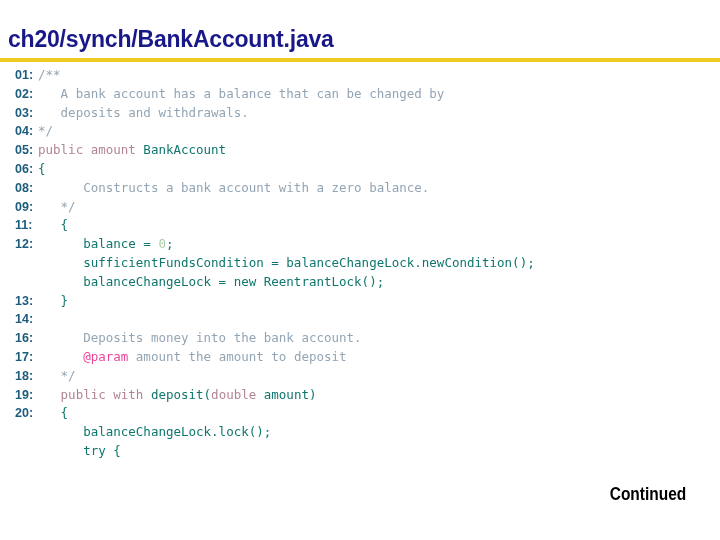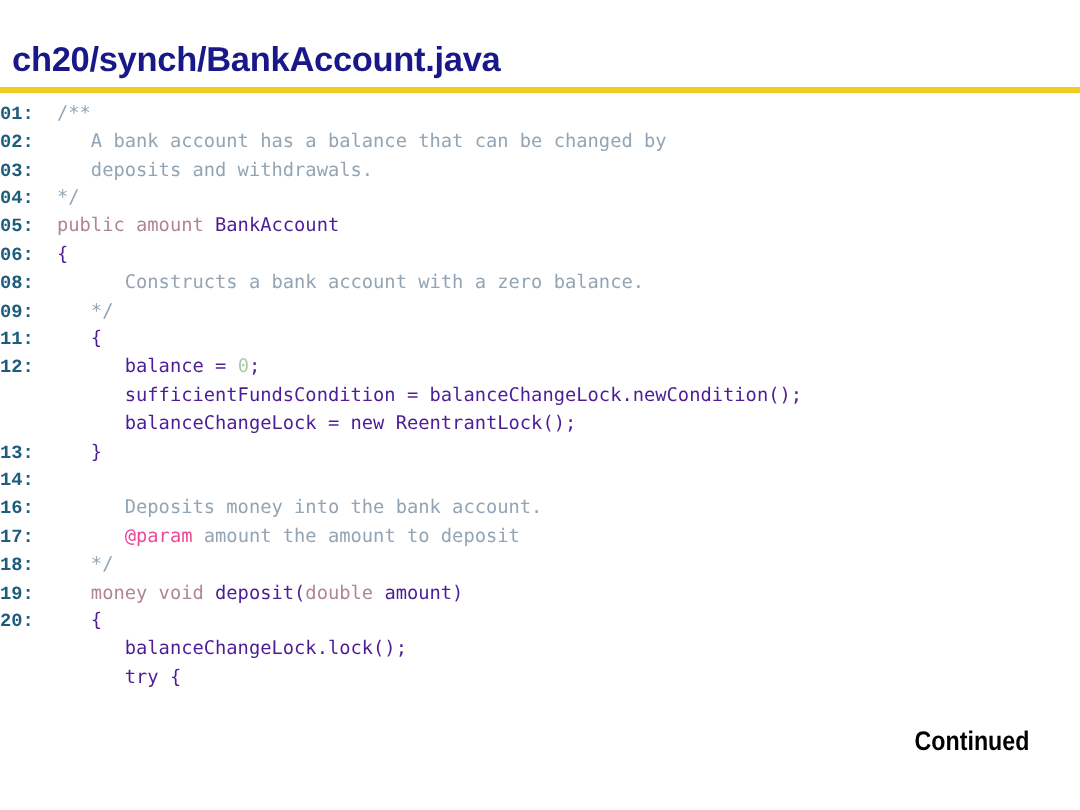--- a/index.html
+++ b/index.html
@@ -57,35 +57,35 @@
   }
   .code-line {
     display: block;
     height: 18.8px;
     white-space: pre;
     position: relative;
   }
   .lineno {
     display: inline-block;
     width: 38px;
-    padding-left: 0;
+    padding-left: 15px;
     box-sizing: border-box;
     color: #1C5C7C;
     font-weight: bold;
-    font-family: Liberation Mono, monospace;
+    font-family: Liberation Sans, sans-serif;
     font-size: 12.5px;
   }
   .codetext {
     display: inline-block;
     font-family: "DejaVu Sans Mono", "Liberation Mono", monospace;
     font-size: 12.5px;
     white-space: pre;
   }
   .tok { white-space: pre; }
-  .t-plain   { color: #4c1d95; }
+  .t-plain   { color: #0f766e; }
   .t-keyword { color: #B28592; }
   .t-comment { color: #93A5B4; }
   .t-doctag  { color: #ec4899; }
   .t-number  { color: #A7CBA7; }
 
   
   #continued-label {
     position: absolute;
     left: 600px;
     top: 484px;
@@ -120,19 +120,19 @@
     <div class="code-line"><span class="lineno">09:</span><span class="codetext"><span class="tok t-comment">   */</span></span></div>
     <div class="code-line"><span class="lineno">11:</span><span class="codetext"><span class="tok t-plain">   {</span></span></div>
     <div class="code-line"><span class="lineno">12:</span><span class="codetext"><span class="tok t-plain">      balance = </span><span class="tok t-number">0</span><span class="tok t-plain">;</span></span></div>
     <div class="code-line"><span class="lineno"></span><span class="codetext"><span class="tok t-plain">      sufficientFundsCondition = balanceChangeLock.newCondition();</span></span></div>
     <div class="code-line"><span class="lineno"></span><span class="codetext"><span class="tok t-plain">      balanceChangeLock = new ReentrantLock();</span></span></div>
     <div class="code-line"><span class="lineno">13:</span><span class="codetext"><span class="tok t-plain">   }</span></span></div>
     <div class="code-line"><span class="lineno">14:</span><span class="codetext"><span class="tok t-plain"></span></span></div>
     <div class="code-line"><span class="lineno">16:</span><span class="codetext"><span class="tok t-comment">      Deposits money into the bank account.</span></span></div>
     <div class="code-line"><span class="lineno">17:</span><span class="codetext"><span class="tok t-doctag">      @param </span><span class="tok t-comment">amount the amount to deposit</span></span></div>
     <div class="code-line"><span class="lineno">18:</span><span class="codetext"><span class="tok t-comment">   */</span></span></div>
-    <div class="code-line"><span class="lineno">19:</span><span class="codetext"><span class="tok t-keyword">   money void </span><span class="tok t-plain">deposit(</span><span class="tok t-keyword">double</span><span class="tok t-plain"> amount)</span></span></div>
+    <div class="code-line"><span class="lineno">19:</span><span class="codetext"><span class="tok t-keyword">   public with </span><span class="tok t-plain">deposit(</span><span class="tok t-keyword">double</span><span class="tok t-plain"> amount)</span></span></div>
     <div class="code-line"><span class="lineno">20:</span><span class="codetext"><span class="tok t-plain">   {</span></span></div>
     <div class="code-line"><span class="lineno"></span><span class="codetext"><span class="tok t-plain">      balanceChangeLock.lock();</span></span></div>
     <div class="code-line"><span class="lineno"></span><span class="codetext"><span class="tok t-plain">      try {</span></span></div>
   </div>
 
 <div id="continued-label">Continued</div>
 
 </body></html>

